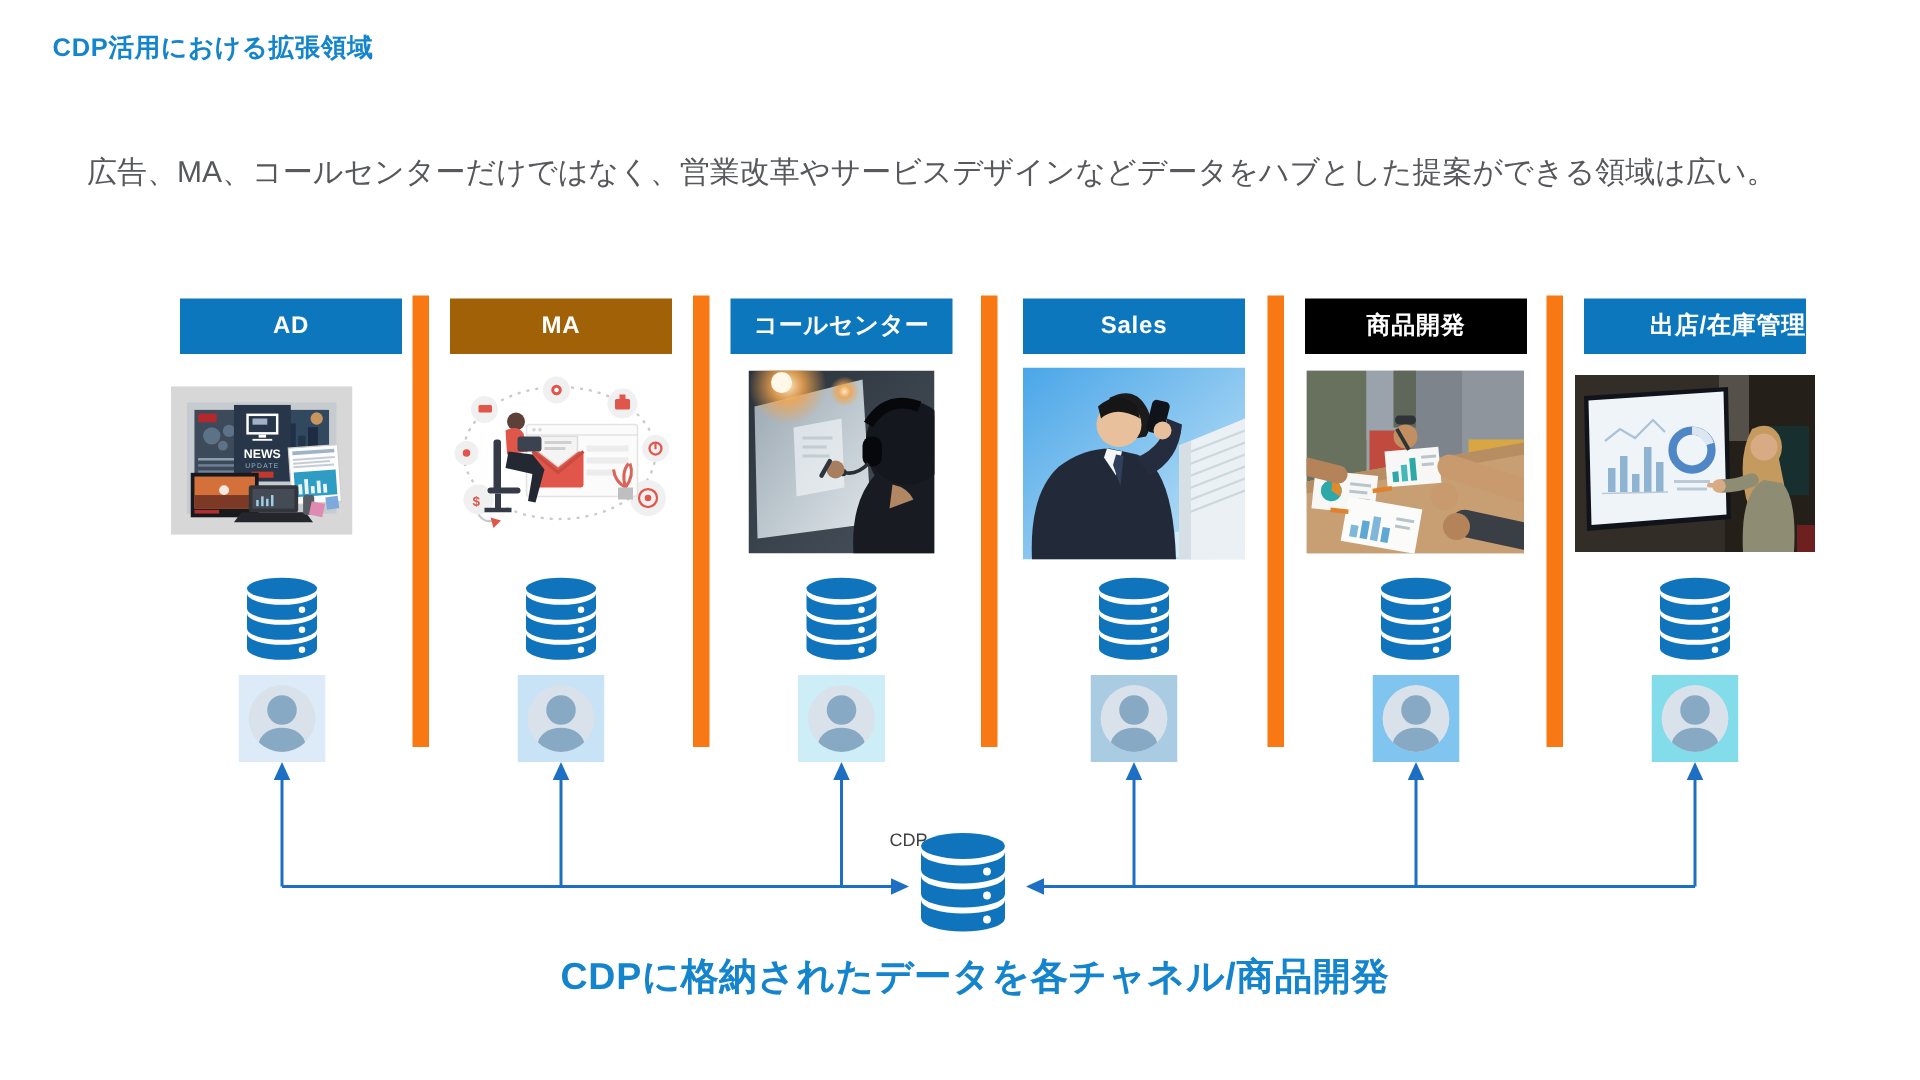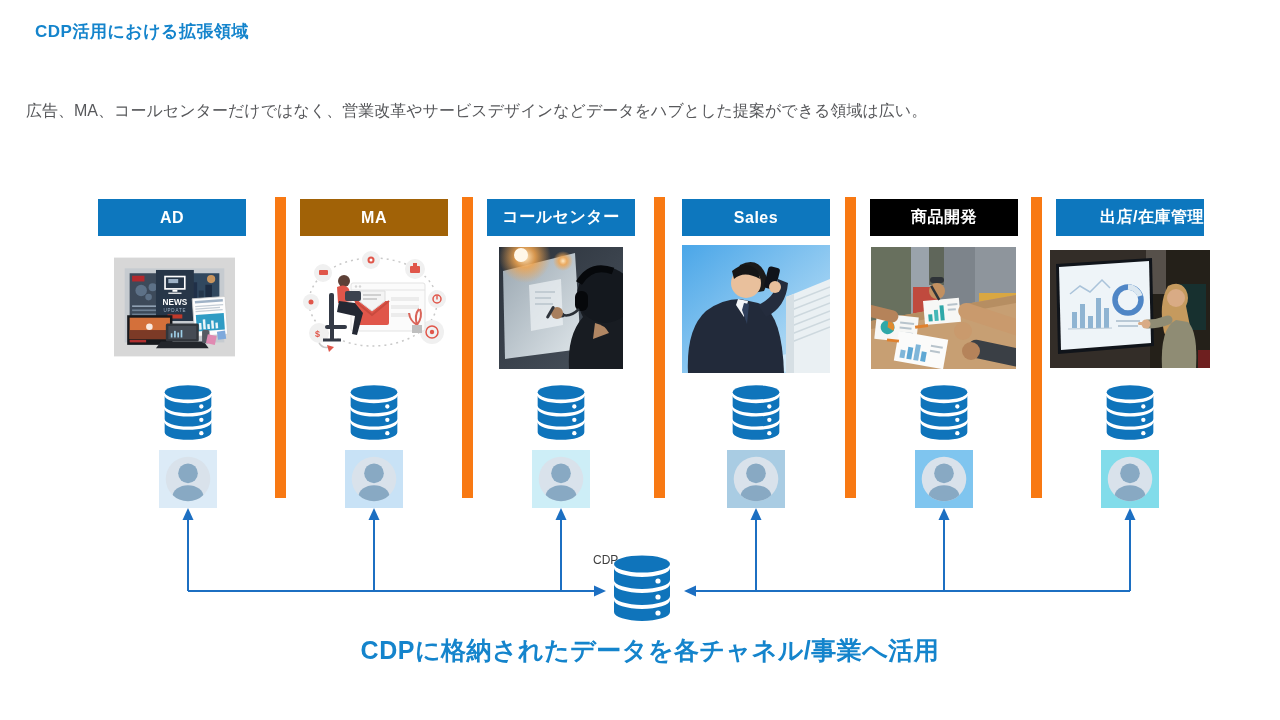--- a/index.html
+++ b/index.html
@@ -1,20 +1,20 @@
 <!DOCTYPE html>
 <html><head>
 <meta charset="utf-8">
 <style>
   *{margin:0;padding:0;box-sizing:border-box}
   html,body{background:#fff}
   .slide{position:relative;width:1280px;height:720px;background:#ffffff;
          font-family:"Liberation Sans","DejaVu Sans",sans-serif;overflow:hidden}
   .title{position:absolute;left:35px;top:20px;font-size:17px;font-weight:bold;letter-spacing:.5px}
-  .subtitle{position:absolute;left:26px;top:101px;font-size:16px}
+  .subtitle{position:absolute;left:58px;top:101px;font-size:20px}
   .hdr{position:absolute;top:199px;height:37px;width:148px;display:flex;align-items:center;
        justify-content:center;color:#fff;font-weight:bold;font-size:16px;letter-spacing:.5px}
   .img{position:absolute;top:247px;line-height:0}
   .db{position:absolute;top:384px;width:54px;height:60px}
   .person{position:absolute;top:450px;width:58px;height:58px}
   .bar{position:absolute;top:197px;width:11px;height:301px}
   .overlay{position:absolute;left:0;top:0;width:1280px;height:720px;pointer-events:none}
   .cdp-label{position:absolute;left:593px;top:553px;width:100px;text-align:left;font-size:12px}
   .cdp-db{position:absolute;left:610px;top:554px;width:64px;height:72px}
   .caption{position:absolute;left:20px;top:634px;width:1260px;text-align:center;
@@ -42,21 +42,21 @@
 
   <h1 class="title" style="color: rgb(20, 132, 204);">CDP活用における拡張領域</h1>
   <p class="subtitle" style="color: rgb(87, 88, 91);">広告、MA、コールセンターだけではなく、営業改革やサービスデザインなどデータをハブとした提案ができる領域は広い。</p>
 
   <div class="bar" style="left: 275px; background-color: rgb(248, 121, 19);"></div>
   <div class="bar" style="left: 462px; background-color: rgb(248, 121, 19);"></div>
   <div class="bar" style="left: 654px; background-color: rgb(248, 121, 19);"></div>
   <div class="bar" style="left: 845px; background-color: rgb(248, 121, 19);"></div>
   <div class="bar" style="left: 1031px; background-color: rgb(248, 121, 19);"></div>
 
-  <div class="hdr" style="left: 98px; background-color: rgb(13, 119, 190);">AD</div>
+  <div class="hdr" style="left: 120px; background-color: rgb(13, 119, 190);">AD</div>
   <div class="img" style="left:114px;width:121px;height:120px">
     <svg viewBox="0 0 147 120">
       <rect width="147" height="120" fill="#d7d7d7"></rect>
       <rect x="13" y="13" width="121" height="90" fill="#c6cbd0"></rect>
       <rect x="19" y="19" width="46" height="72" fill="#3d4a5a"></rect>
       <rect x="22" y="22" width="15" height="7" fill="#b3282d"></rect>
       <circle cx="33" cy="40" r="7" fill="#5d7187"></circle>
         <circle cx="47" cy="36" r="5" fill="#5d7187"></circle>
         <circle cx="42" cy="48" r="4" fill="#5d7187"></circle>
       <rect x="22" y="58" width="38" height="2" fill="#8fa0b2"></rect>
@@ -456,15 +456,15 @@
     </g>
   </svg>
 
   <div class="cdp-label" style="color: rgb(64, 64, 64);">CDP</div>
   <div class="cdp-db">
     <svg viewBox="0 0 64 72">
         <use href="#dbsym" fill="#0F74BB"></use>
       </svg>
   </div>
 
-  <div class="caption" style="color: rgb(20, 132, 204);">CDPに格納されたデータを各チャネル/事業へ活用</div>
+  <div class="caption" style="color: rgb(20, 132, 204);">CDPに格納されたデータを各チャネル/商品開発</div>
 
 </div>
 
 </body></html>

